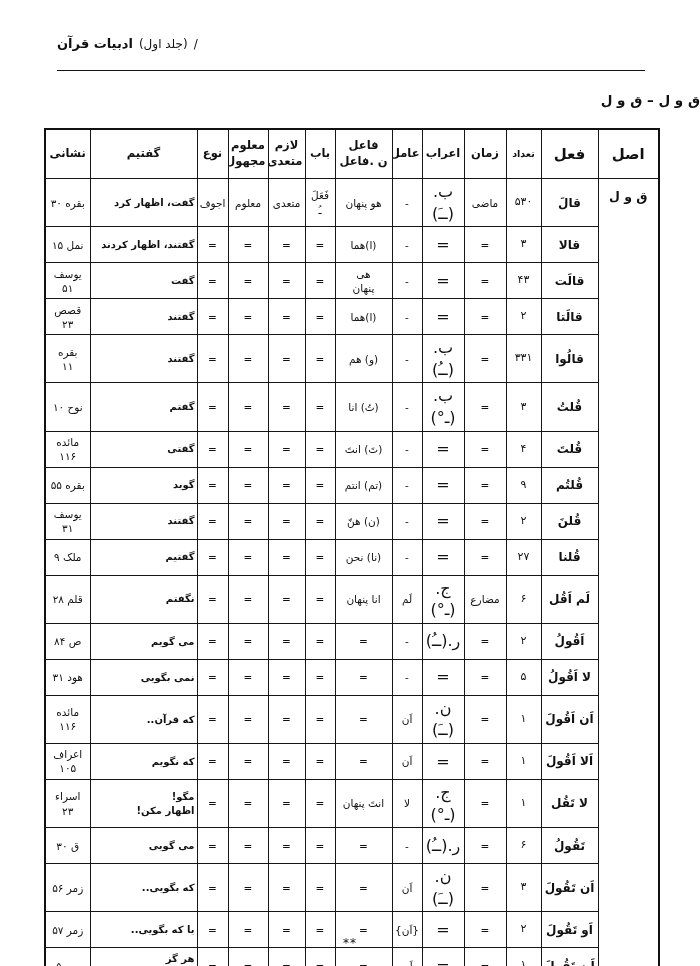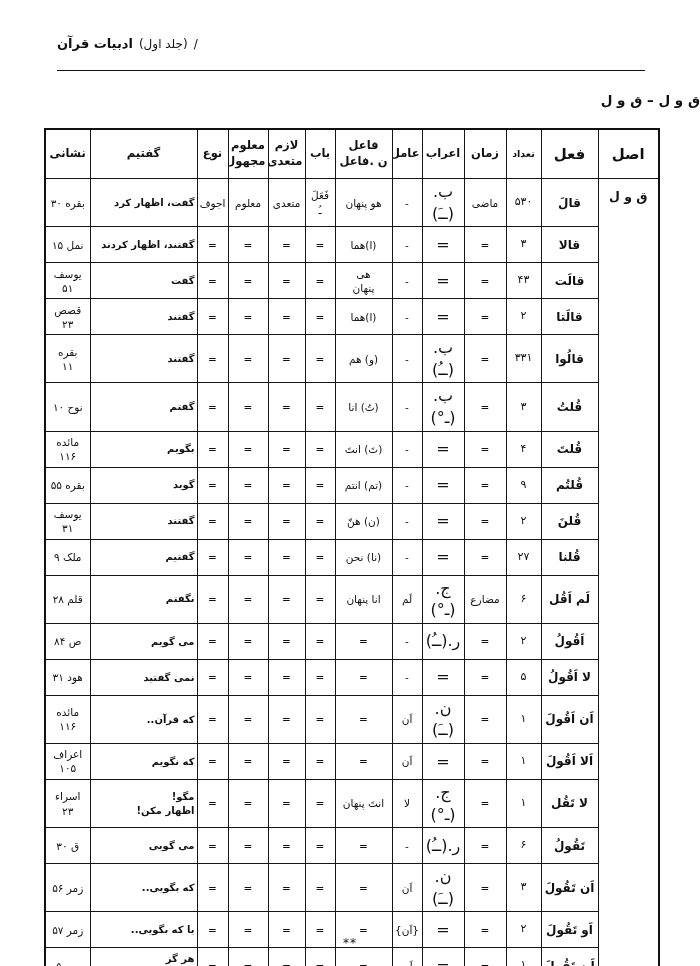--- a/index.html
+++ b/index.html
@@ -193,21 +193,21 @@
         <td class="c-fel">قُلتَ</td>
         <td class="c-tedad">۴</td>
         <td class="c-zaman">=</td>
         <td class="c-erab">=</td>
         <td class="c-amel">-</td>
         <td class="c-fael">(تَ) انتَ</td>
         <td class="c-bab">=</td>
         <td class="c-lazem">=</td>
         <td class="c-malum">=</td>
         <td class="c-no">=</td>
-        <td class="c-mani">بگویم</td>
+        <td class="c-mani">گفتی</td>
         <td class="c-neshani">مائده
 ۱۱۶</td>
       </tr>
       <tr>
         <td class="c-fel">قُلتُم</td>
         <td class="c-tedad">۹</td>
         <td class="c-zaman">=</td>
         <td class="c-erab">=</td>
         <td class="c-amel">-</td>
         <td class="c-fael">(تم) انتم</td>
@@ -279,21 +279,21 @@
         <td class="c-fel">لا اَقُولُ</td>
         <td class="c-tedad">۵</td>
         <td class="c-zaman">=</td>
         <td class="c-erab">=</td>
         <td class="c-amel">-</td>
         <td class="c-fael">=</td>
         <td class="c-bab">=</td>
         <td class="c-lazem">=</td>
         <td class="c-malum">=</td>
         <td class="c-no">=</td>
-        <td class="c-mani">نمی گفتید</td>
+        <td class="c-mani">نمی بگویی</td>
         <td class="c-neshani">هود ۳۱</td>
       </tr>
       <tr>
         <td class="c-fel">اَن اَقُولَ</td>
         <td class="c-tedad">۱</td>
         <td class="c-zaman">=</td>
         <td class="c-erab">ن.(ــَ)</td>
         <td class="c-amel">اَن</td>
         <td class="c-fael">=</td>
         <td class="c-bab">=</td>

